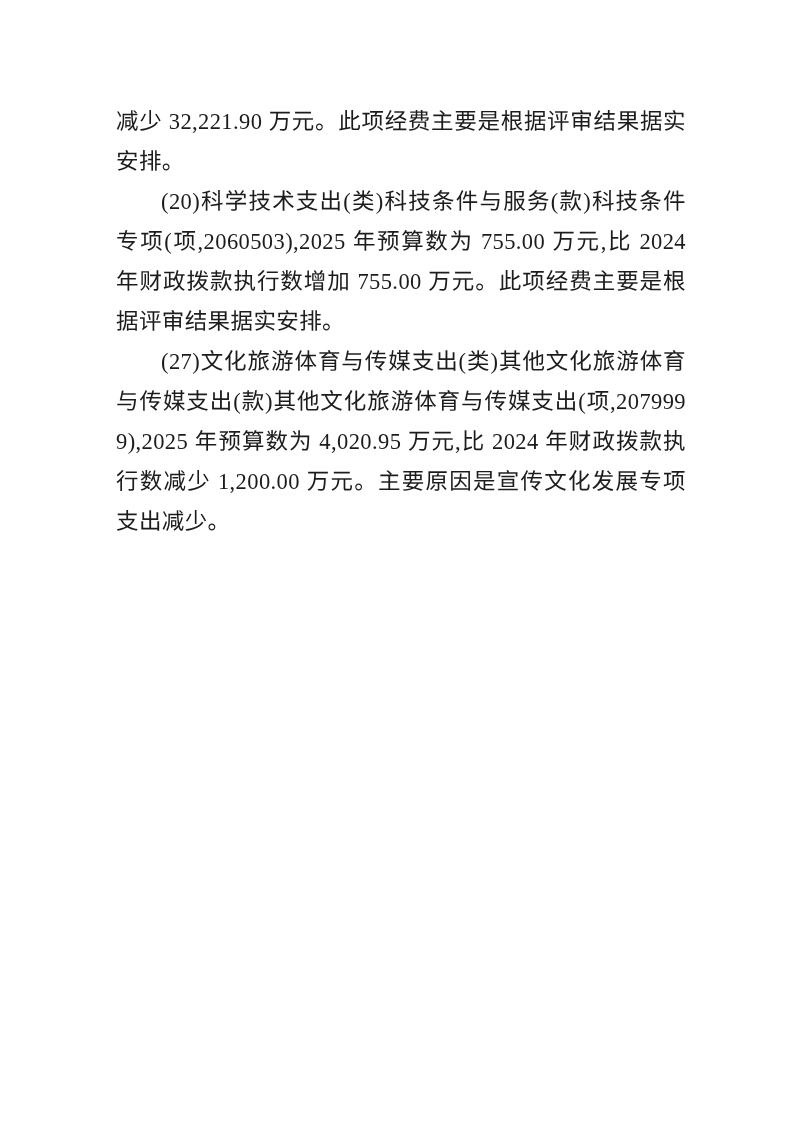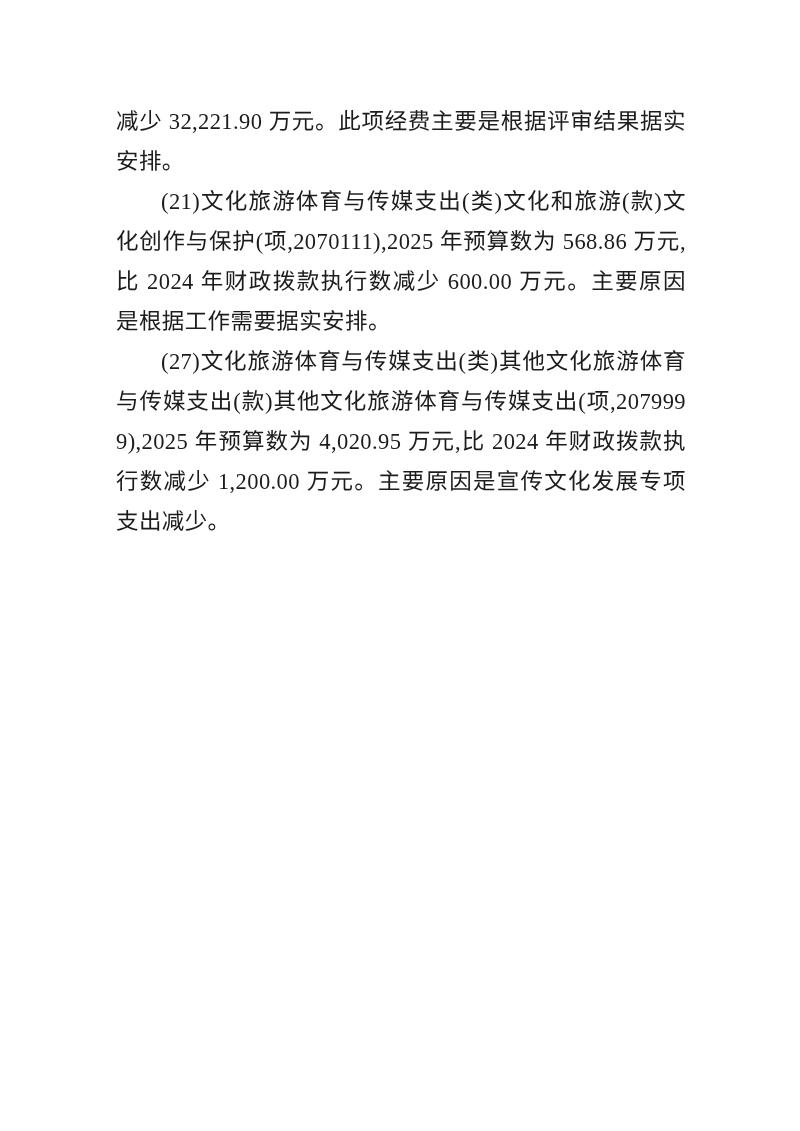--- a/index.html
+++ b/index.html
@@ -43,17 +43,17 @@
     font-size: 17px;
     color: #3b82f6;
   }
 </style>
 </head>
 <body>
 
 <div class="page">
   <div class="content">
     <p class="para">减少 32,221.90 万元。此项经费主要是根据评审结果据实安排。</p>
-    <p class="para indent">(21)文化旅游体育与传媒支出(类)文化和旅游(款)文化创作与保护(项,2070111),2025 年预算数为 568.86 万元,比 2024 年财政拨款执行数减少 600.00 万元。主要原因是根据工作需要据实安排。</p>
+    <p class="para indent">(20)科学技术支出(类)科技条件与服务(款)科技条件专项(项,2060503),2025 年预算数为 755.00 万元,比 2024 年财政拨款执行数增加 755.00 万元。此项经费主要是根据评审结果据实安排。</p>
     <p class="para indent">(27)文化旅游体育与传媒支出(类)其他文化旅游体育与传媒支出(款)其他文化旅游体育与传媒支出(项,2079999),2025 年预算数为 4,020.95 万元,比 2024 年财政拨款执行数减少 1,200.00 万元。主要原因是宣传文化发展专项支出减少。</p>
   </div>
   <div class="page-num">29</div>
 </div>
 
 </body></html>

